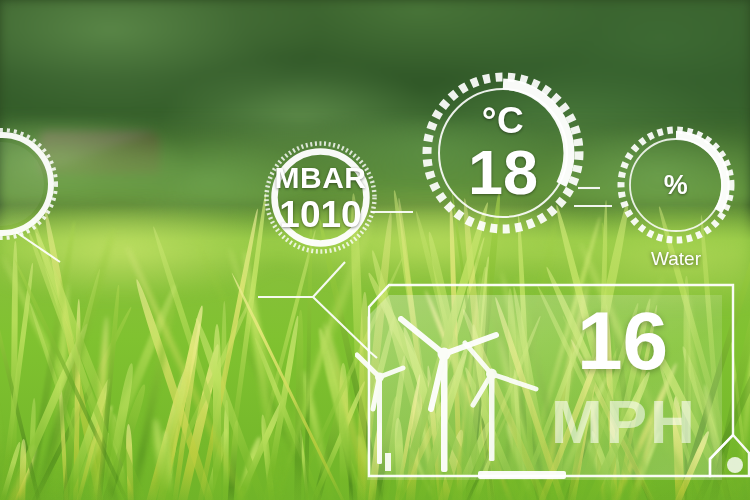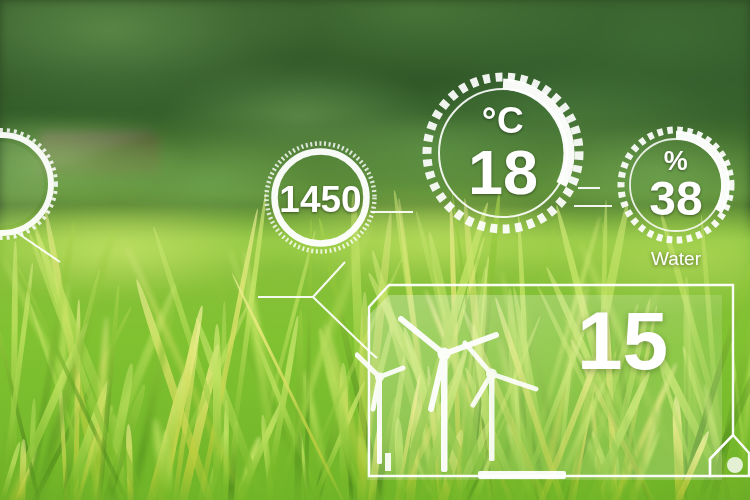--- a/index.html
+++ b/index.html
@@ -386,21 +386,22 @@
     </svg>
   </div>
 
 
   <div class="gauge" id="gauge-pressure">
     <svg width="115" height="115" viewBox="0 0 115 115">
       <circle cx="57.5" cy="57.5" r="46" fill="none" stroke="#ffffff" stroke-width="6.5" opacity=".96"></circle>
       <circle cx="57.5" cy="57.5" r="54" fill="none" stroke="#ffffff" stroke-width="4.5" stroke-dasharray="2 2.6" opacity=".8"></circle>
     </svg>
     <div class="gauge-text">
-      <div class="val">1450</div>
+      <div class="unit">MBAR</div>
+      <div class="val">1010</div>
     </div>
   </div>
 
   <div class="gauge" id="gauge-temperature">
     <svg width="166" height="166" viewBox="0 0 166 166">
 
       <circle cx="83" cy="83" r="76" fill="none" stroke="#ffffff" stroke-width="9" stroke-dasharray="7 5.5" opacity=".92"></circle>
 
       <circle cx="83" cy="83" r="64" fill="none" stroke="#ffffff" stroke-width="2" opacity=".9"></circle>
 
@@ -413,21 +414,20 @@
   </div>
 
   <div class="gauge" id="gauge-water">
     <svg width="122" height="122" viewBox="0 0 122 122">
       <circle cx="61" cy="61" r="55" fill="none" stroke="#ffffff" stroke-width="7" stroke-dasharray="5.5 4.5" opacity=".92"></circle>
       <circle cx="61" cy="61" r="46" fill="none" stroke="#ffffff" stroke-width="1.8" opacity=".85"></circle>
       <path d="M 61 11 A 50 50 0 0 1 103.3 87" fill="none" stroke="#ffffff" stroke-width="8.5" stroke-linecap="butt" opacity=".97"></path>
     </svg>
     <div class="gauge-text">
       <div class="unit">%</div>
-      <div class="val">38</div>
     </div>
     <div class="caption">Water</div>
   </div>
 
   <div id="wind-panel">
     <div class="glass"></div>
     <svg class="frame" width="395" height="215" viewBox="0 0 395 215">
 
       <path d="M 34 2 L 378 2 L 378 152 L 355 176 L 355 193 L 14 193 L 14 24 Z" fill="none" stroke="#ffffff" stroke-width="2.4" opacity=".95"></path>
 
@@ -455,16 +455,17 @@
       </g>
 
       <g stroke="#ffffff" stroke-width="2" fill="#ffffff" opacity=".9">
         <rect x="134" y="92" width="5.5" height="86" rx="1.5" stroke="none"></rect>
         <circle cx="136.5" cy="91" r="5.5" stroke="none"></circle>
         <path d="M 136.5 91 L 110 60" stroke-width="5" stroke-linecap="round"></path>
         <path d="M 136.5 91 L 181 106" stroke-width="5" stroke-linecap="round"></path>
         <path d="M 136.5 91 L 118 122" stroke-width="5" stroke-linecap="round"></path>
       </g>
     </svg>
-    <div class="wind-val">15</div>
+    <div class="wind-val">16</div>
+    <div class="wind-unit">MPH</div>
   </div>
 
 </div>
 
 </body></html>

